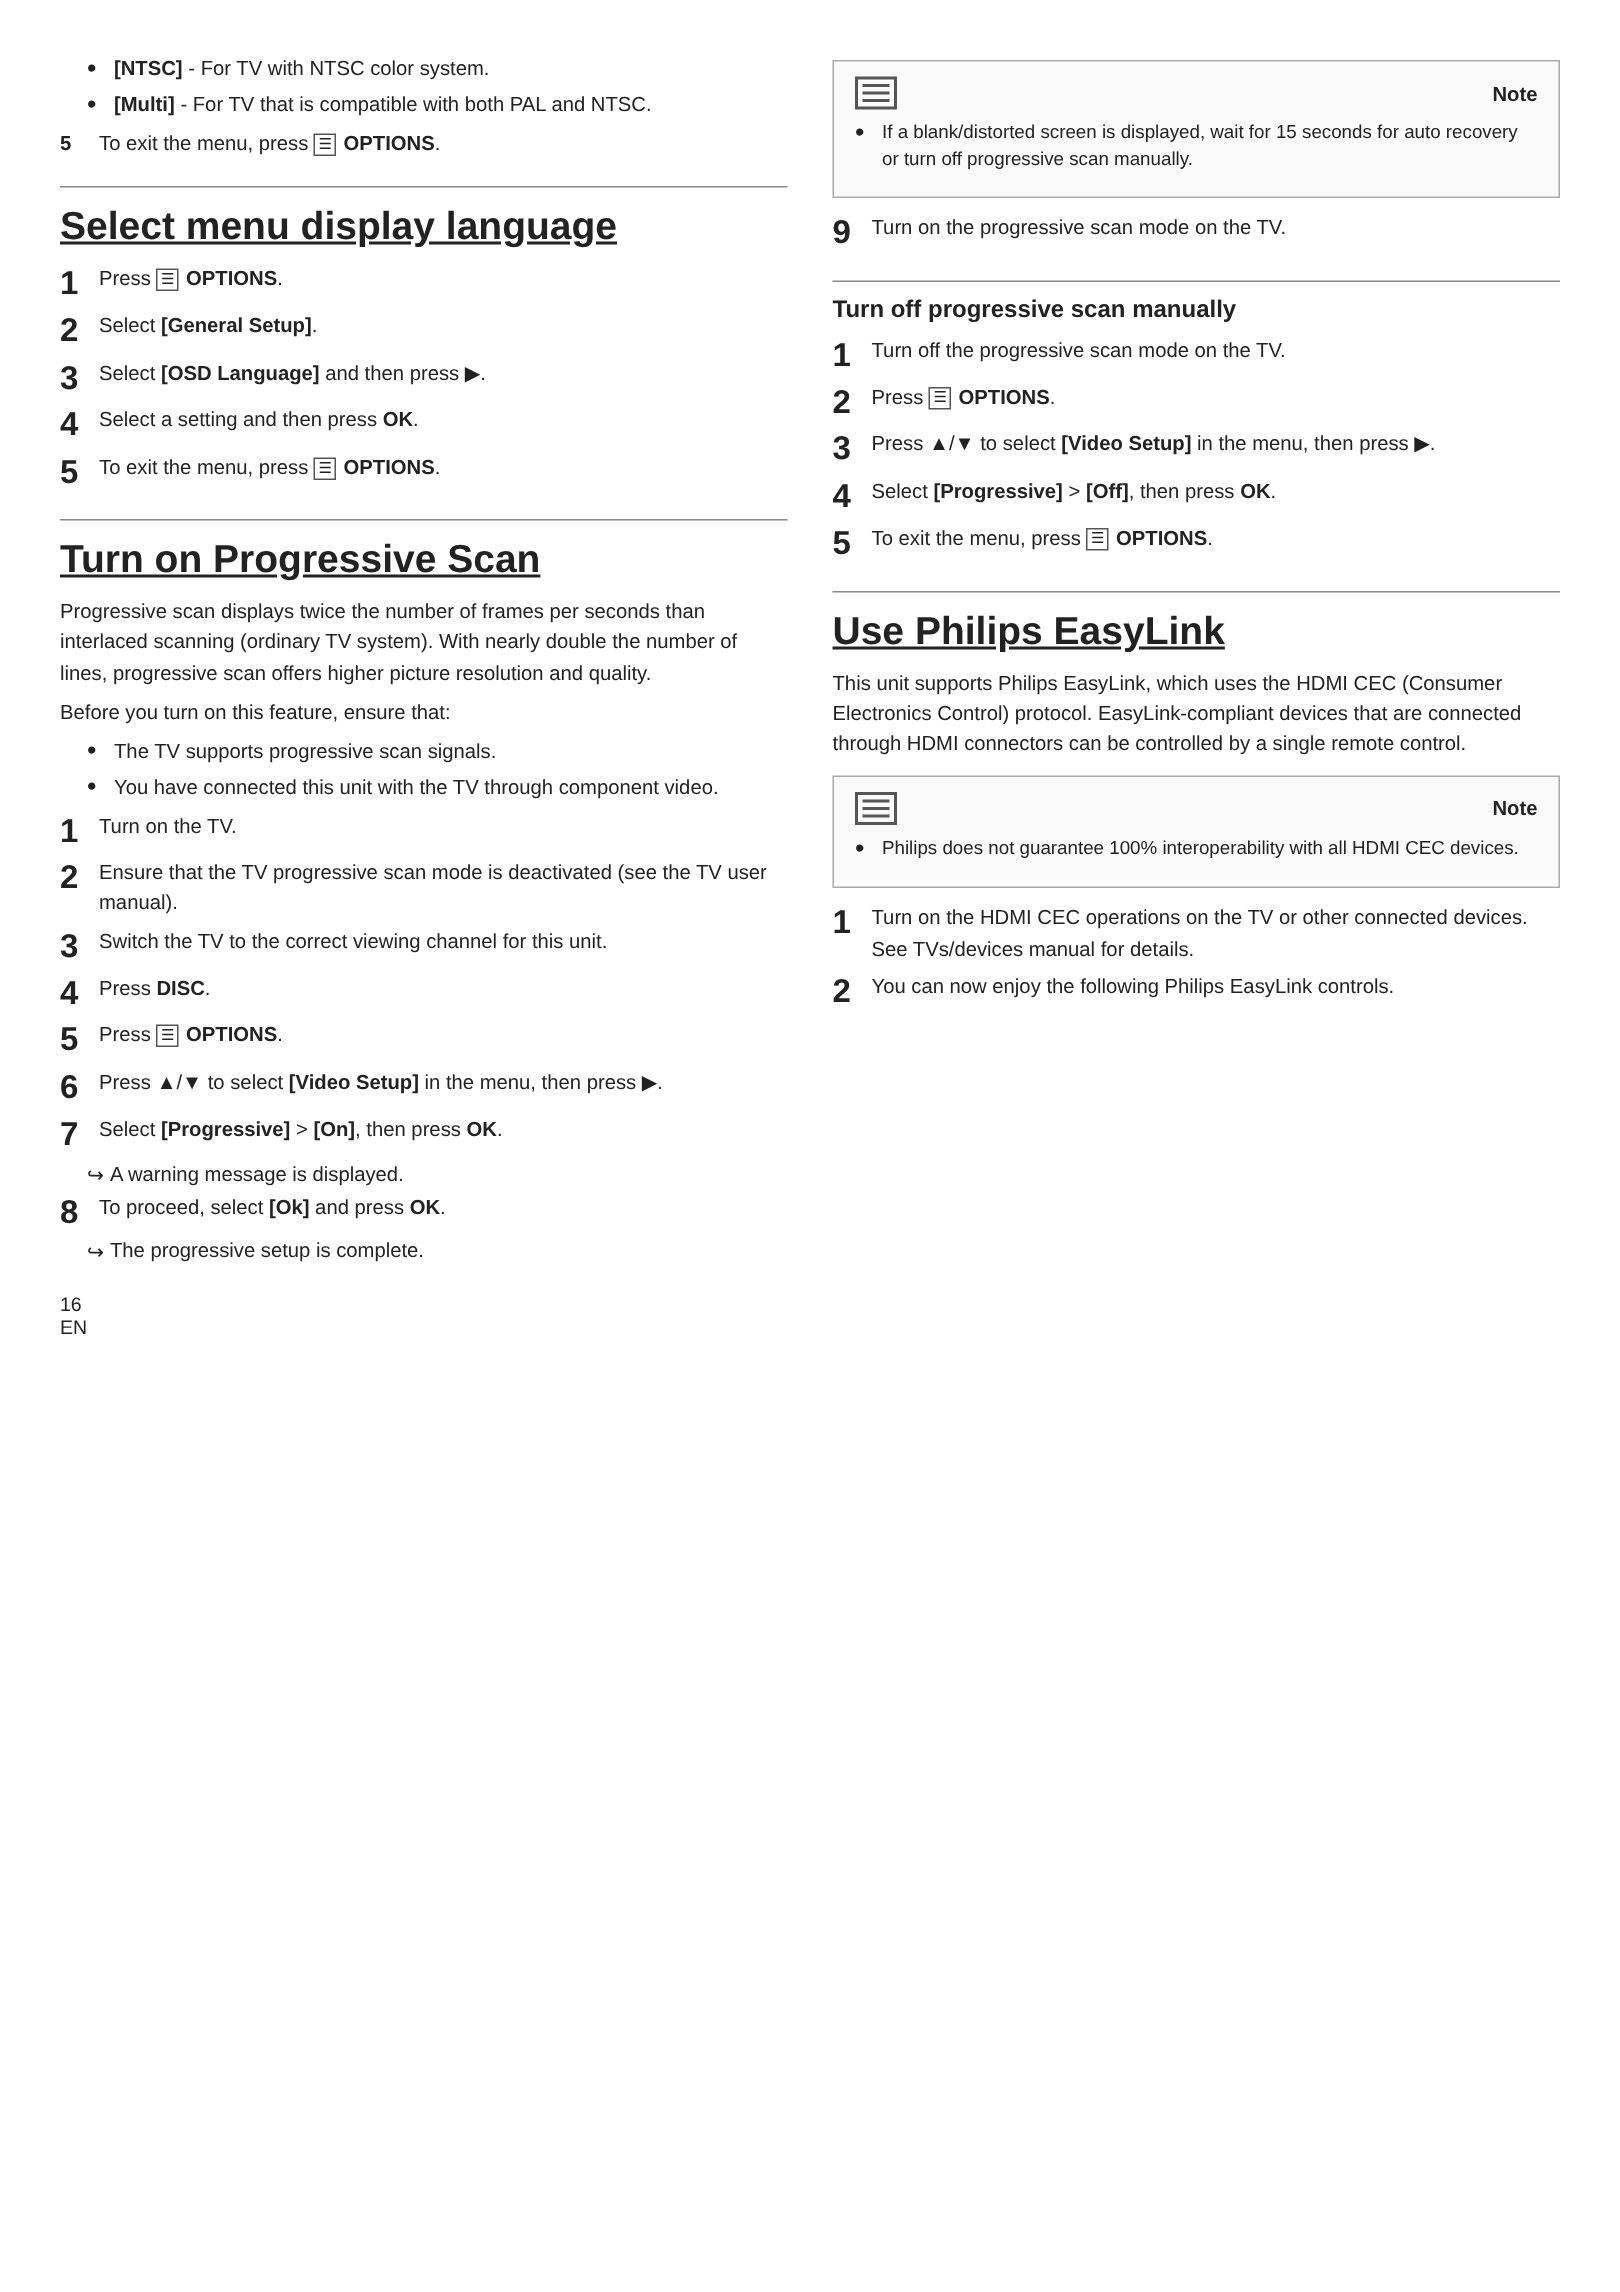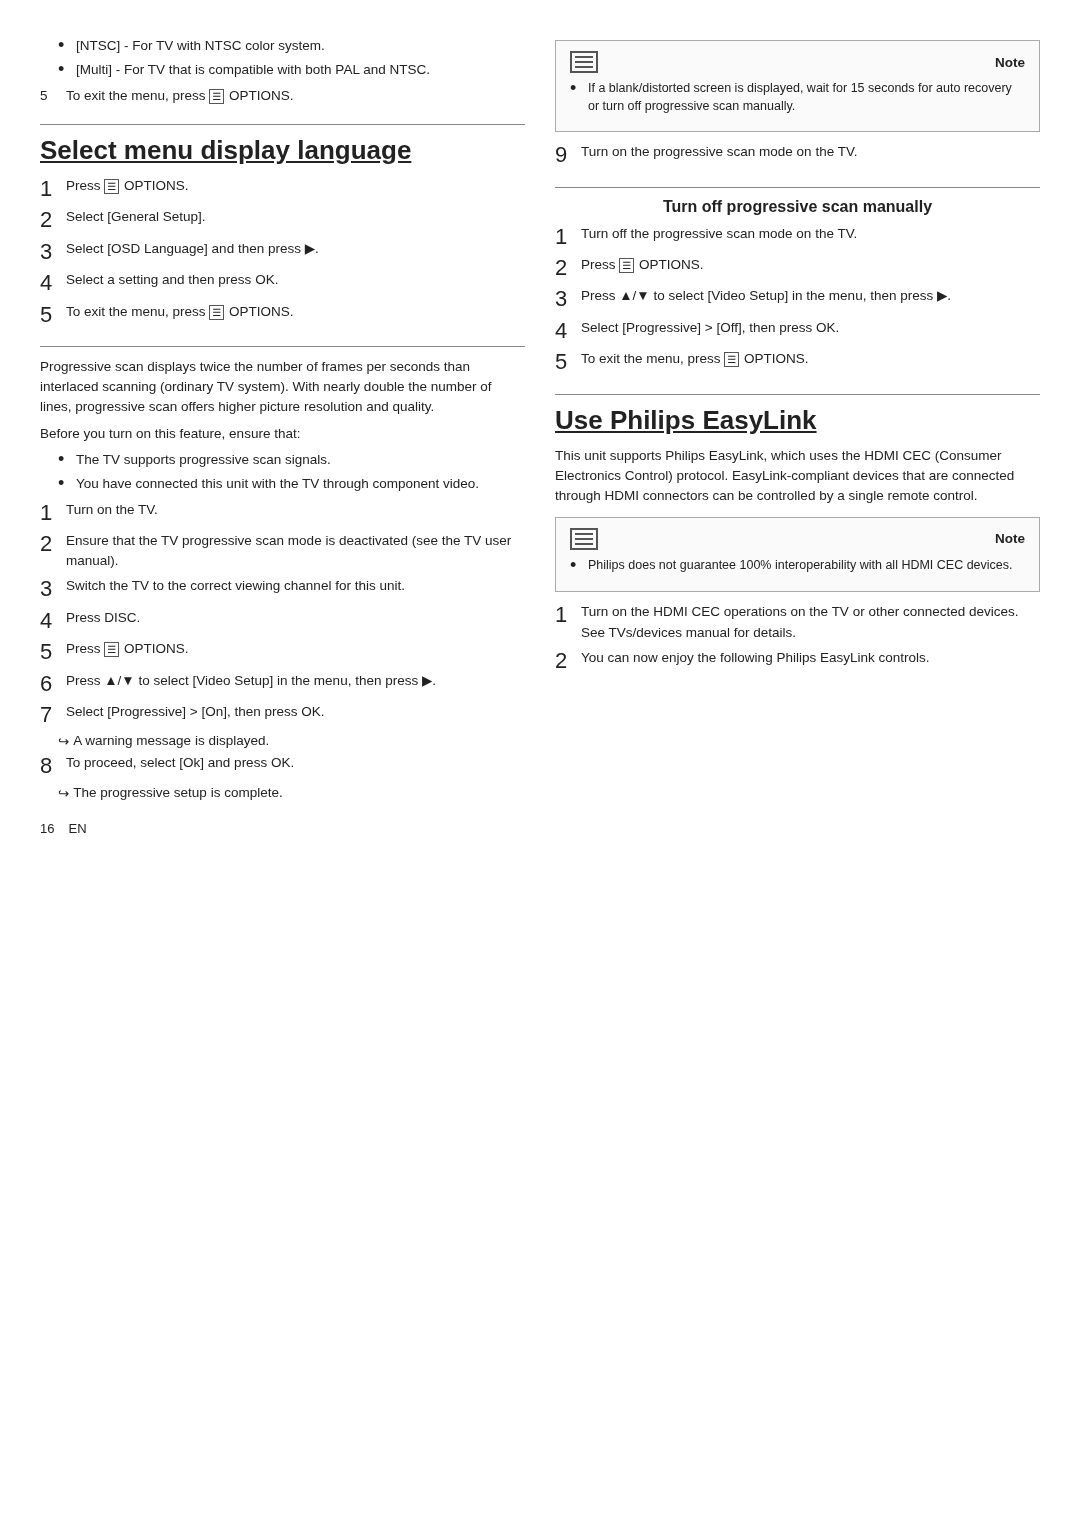--- a/index.html
+++ b/index.html
@@ -32,21 +32,20 @@
       font-size: 26px;
       font-weight: bold;
       margin-bottom: 10px;
       line-height: 1.2;
       text-decoration: underline;
     }
     h3 {
       font-size: 16px;
       font-weight: bold;
       margin-bottom: 8px;
-      text-align: center;
     }
     .step-block {
       display: flex;
       align-items: flex-start;
       margin-bottom: 5px;
     }
     .step-num {
       font-size: 22px;
       font-weight: bold;
       min-width: 26px;
@@ -117,24 +116,25 @@
       display: block;
     }
     .note-label {
       font-size: 13.5px;
       font-weight: bold;
     }
     .note-text {
       font-size: 12.5px;
       line-height: 1.45;
     }
-    .bold { font-weight: normal; }
+    .bold { font-weight: bold; }
     .page-footer {
       display: flex;
       margin-top: 20px;
+      flex-direction: column;
     }
     .page-num {
       font-size: 13px;
       margin-right: 14px;
     }
     .page-en {
       font-size: 13px;
       font-weight: normal;
     }
     .options-icon {
@@ -196,20 +196,21 @@
       <span class="step-num bold">4</span>
       <span class="step-text">Select a setting and then press <span class="bold">OK</span>.</span>
     </div>
     <div class="step-block">
       <span class="step-num bold">5</span>
       <span class="step-text">To exit the menu, press <span class="options-icon">☰</span> <span class="bold">OPTIONS</span>.</span>
     </div>
 
     <hr>
 
+    <h2>Turn on Progressive Scan</h2>
 
     <p class="para-text">Progressive scan displays twice the number of frames per seconds than interlaced scanning (ordinary TV system). With nearly double the number of lines, progressive scan offers higher picture resolution and quality.</p>
     <p class="para-text">Before you turn on this feature, ensure that:</p>
 
     <ul class="bullet-list">
       <li>
         <span class="bullet-dot">•</span>
         <span>The TV supports progressive scan signals.</span>
       </li>
       <li>

